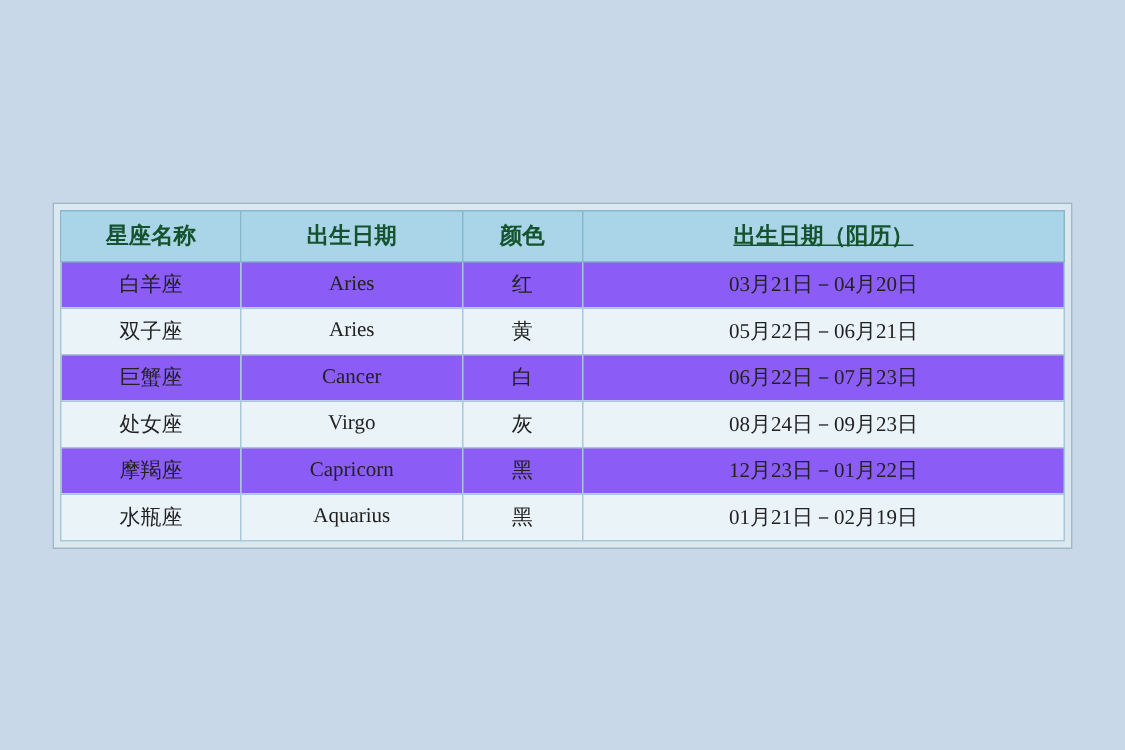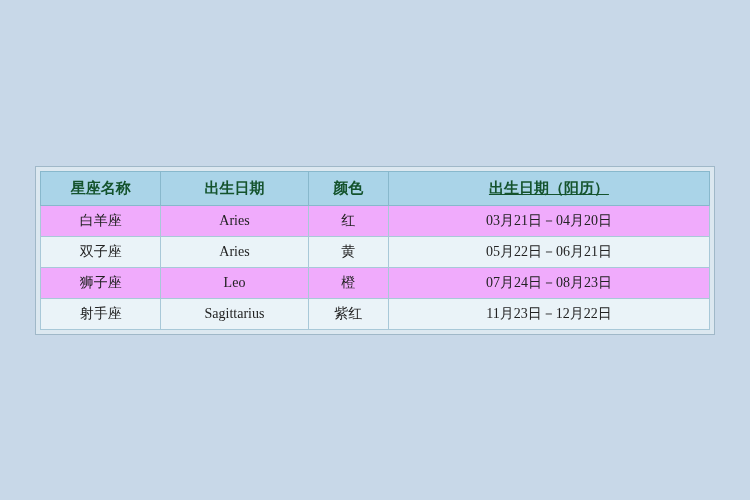--- a/index.html
+++ b/index.html
@@ -40,21 +40,21 @@
       font-weight: bold;
       color: #14532d;
     }
 
     tbody tr td {
       border: 1px solid #a8c8d8;
       padding: 6px 10px;
       text-align: center;
       font-size: 14px;
       color: #222;
-      background-color: #f0abfc;
+      background-color: #8b5cf6;
     }
 
     tbody tr:nth-child(even) td {
       background-color: #eaf3f8;
     }
 
     .col-zh { width: 18%; }
     .col-en { width: 22%; }
     .col-color { width: 12%; font-family: Liberation Serif, serif; }
     .col-date { width: 48%; text-decoration: underline; }
@@ -79,26 +79,38 @@
           <td>红</td>
           <td>03月21日－04月20日</td>
         </tr>
         <tr>
           <td>双子座</td>
           <td>Aries</td>
           <td>黄</td>
           <td>05月22日－06月21日</td>
         </tr>
         <tr>
-          <td>狮子座</td>
-          <td>Leo</td>
-          <td>橙</td>
-          <td>07月24日－08月23日</td>
+          <td>巨蟹座</td>
+          <td>Cancer</td>
+          <td>白</td>
+          <td>06月22日－07月23日</td>
         </tr>
         <tr>
-          <td>射手座</td>
-          <td>Sagittarius</td>
-          <td>紫红</td>
-          <td>11月23日－12月22日</td>
+          <td>处女座</td>
+          <td>Virgo</td>
+          <td>灰</td>
+          <td>08月24日－09月23日</td>
+        </tr>
+        <tr>
+          <td>摩羯座</td>
+          <td>Capricorn</td>
+          <td>黑</td>
+          <td>12月23日－01月22日</td>
+        </tr>
+        <tr>
+          <td>水瓶座</td>
+          <td>Aquarius</td>
+          <td>黑</td>
+          <td>01月21日－02月19日</td>
         </tr>
       </tbody>
   </table>
 </div>
 
 </body></html>

